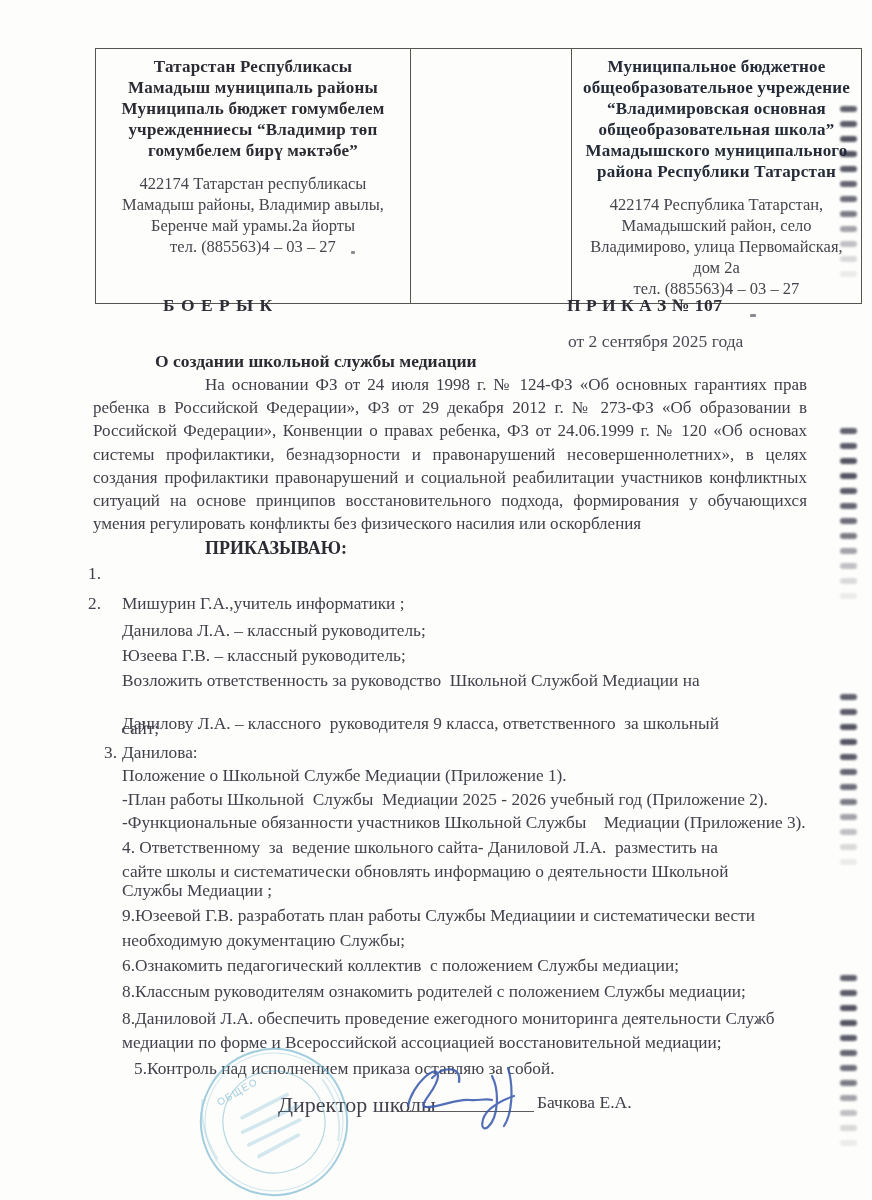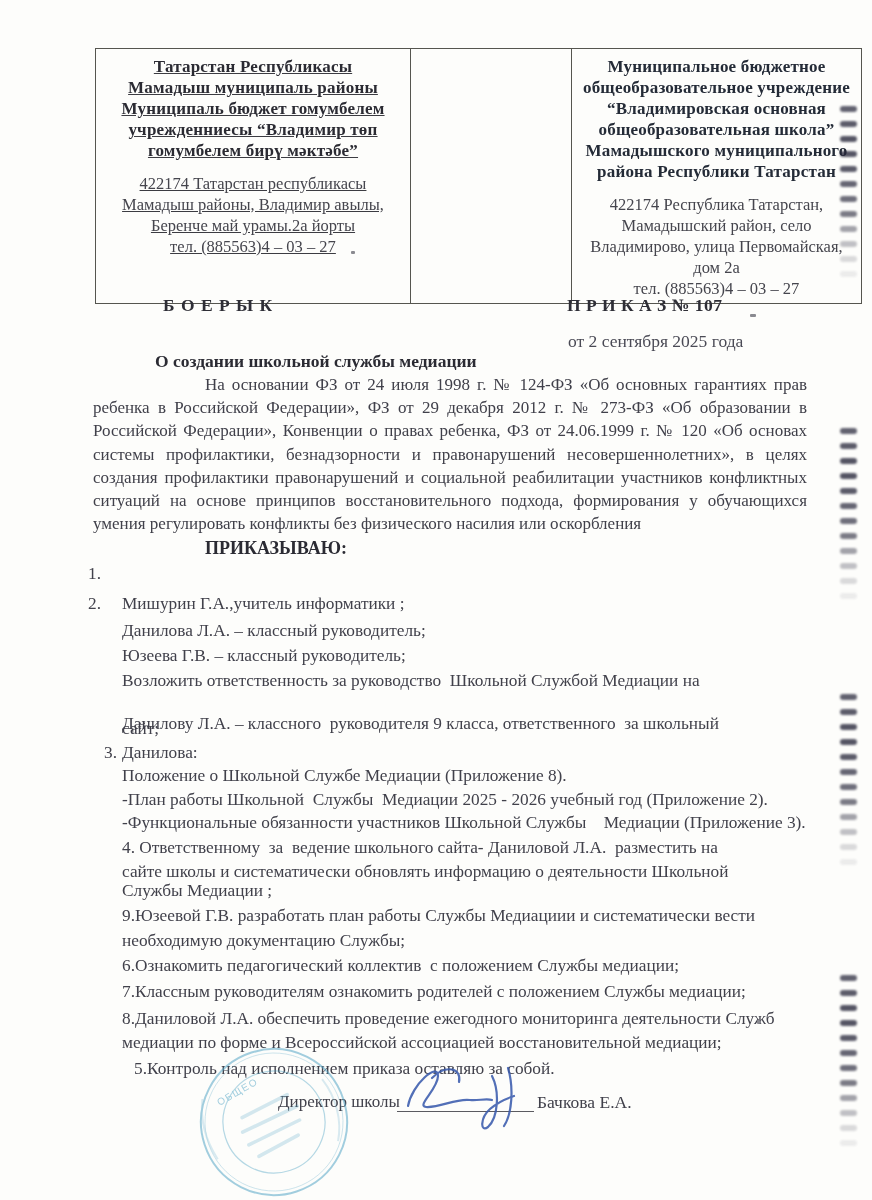--- a/index.html
+++ b/index.html
@@ -14,21 +14,21 @@
   .page{position:absolute;inset:0;filter:blur(0.25px);}
   
   .header-table{
     position:absolute;left:95px;top:48px;width:727px;height:240px;
     border-collapse:collapse;table-layout:fixed;
   }
   .header-table td{
     border:1.6px solid #55554f;
     vertical-align:top;padding:7px 6px 4px 6px;
   }
-  td.cell-left{width:302px;text-decoration:underline;}
+  td.cell-left{width:302px;}
   td.cell-mid{width:148px;}
   td.cell-right{width:277px;}
   .cell-title{
     font-weight:bold;text-align:center;white-space:pre-line;
     font-size:17px;line-height:21px;color:#2b2b33;letter-spacing:0.2px;
   }
   .cell-title.ru{color:#242b37;}
   .cell-address{
     text-align:center;white-space:pre-line;
     font-size:16.5px;line-height:21px;color:#45454d;margin-top:12px;
@@ -43,21 +43,21 @@
   .preamble{
     position:absolute;left:93px;top:373px;width:714px;margin:0;
     font-size:17px;line-height:23.2px;text-align:justify;text-indent:112px;
     color:#40404a;
   }
   .decree{position:absolute;left:205px;top:538px;font-weight:bold;font-size:18px;color:#2b2b33;}
   
   .line{position:absolute;left:122px;font-size:17.3px;line-height:24px;white-space:pre;color:#41414b;}
   .line .marker{position:absolute;font-size:17.3px;color:#41414b;}
   
-  .sig-label{position:absolute;left:278px;top:1092px;font-size:17px;color:#41414b;}
+  .sig-label{position:absolute;left:278px;top:1092px;font-size:22px;color:#41414b;}
   .sig-name{position:absolute;left:537px;top:1092px;font-size:17.5px;color:#41414b;}
   .sig-underline{position:absolute;left:397px;top:1111px;width:137px;height:1.4px;background:#5b5b60;}
   .sig-svg{position:absolute;left:402px;top:1056px;}
   
   .stamp-svg{position:absolute;left:183px;top:1038px;}
   
   .edge-dash{position:absolute;left:840px;width:17px;height:6px;border-radius:3px;background:#26263a;filter:blur(1px);}
   .speck{position:absolute;background:#8a8a90;filter:blur(0.6px);border-radius:1px;}
 </style>
 </head>
@@ -108,30 +108,30 @@
 
   <div id="order-list">
       <div class="line" style="top: 562px;"><span class="marker" style="left: -34px;">1.</span></div>
       <div class="line" style="top: 592px;"><span class="marker" style="left: -34px;">2.</span><span>Мишурин Г.А.,учитель информатики ;</span></div>
       <div class="line" style="top: 619px;"><span>Данилова Л.А. – классный руководитель;</span></div>
       <div class="line" style="top: 644px;"><span>Юзеева Г.В. – классный руководитель;</span></div>
       <div class="line" style="top: 669px;"><span>Возложить ответственность за руководство  Школьной Службой Медиации на</span></div>
       <div class="line" style="top: 694px; margin-top: 18px;"><span>Данилову Л.А. – классного  руководителя 9 класса, ответственного  за школьный</span></div>
       <div class="line" style="top: 717px;"><span>сайт;</span></div>
       <div class="line" style="top: 741px;"><span class="marker" style="left: -18px;">3.</span><span>Данилова:</span></div>
-      <div class="line" style="top: 764px;"><span>Положение о Школьной Службе Медиации (Приложение 8).</span></div>
+      <div class="line" style="top: 764px;"><span>Положение о Школьной Службе Медиации (Приложение 1).</span></div>
       <div class="line" style="top: 788px;"><span>-План работы Школьной  Службы  Медиации 2025 - 2026 учебный год (Приложение 2).</span></div>
       <div class="line" style="top: 811px;"><span>-Функциональные обязанности участников Школьной Службы    Медиации (Приложение 3).</span></div>
       <div class="line" style="top: 836px;"><span>4. Ответственному  за  ведение школьного сайта- Даниловой Л.А.  разместить на</span></div>
       <div class="line" style="top: 860px;"><span>сайте школы и систематически обновлять информацию о деятельности Школьной</span></div>
       <div class="line" style="top: 879px;"><span>Службы Медиации ;</span></div>
       <div class="line" style="top: 904px;"><span>9.Юзеевой Г.В. разработать план работы Службы Медиациии и систематически вести</span></div>
       <div class="line" style="top: 929px;"><span>необходимую документацию Службы;</span></div>
       <div class="line" style="top: 954px;"><span>6.Ознакомить педагогический коллектив  с положением Службы медиации;</span></div>
-      <div class="line" style="top: 980px;"><span>7.Классным руководителям ознакомить родителей с положением Службы медиации;</span></div>
+      <div class="line" style="top: 980px;"><span>8.Классным руководителям ознакомить родителей с положением Службы медиации;</span></div>
       <div class="line" style="top: 1007px;"><span>8.Даниловой Л.А. обеспечить проведение ежегодного мониторинга деятельности Служб</span></div>
       <div class="line" style="top: 1031px;"><span>медиации по форме и Всероссийской ассоциацией восстановительной медиации;</span></div>
       <div class="line" style="top: 1057px; margin-left: 12px;"><span>5.Контроль над исполнением приказа оставляю за собой.</span></div>
     </div>
 
   <span class="sig-label">Директор школы</span>
   <div class="sig-underline"></div>
   <span class="sig-name">Бачкова Е.А.</span>
 
   <svg class="sig-svg" width="140" height="80" viewBox="0 0 140 80">

